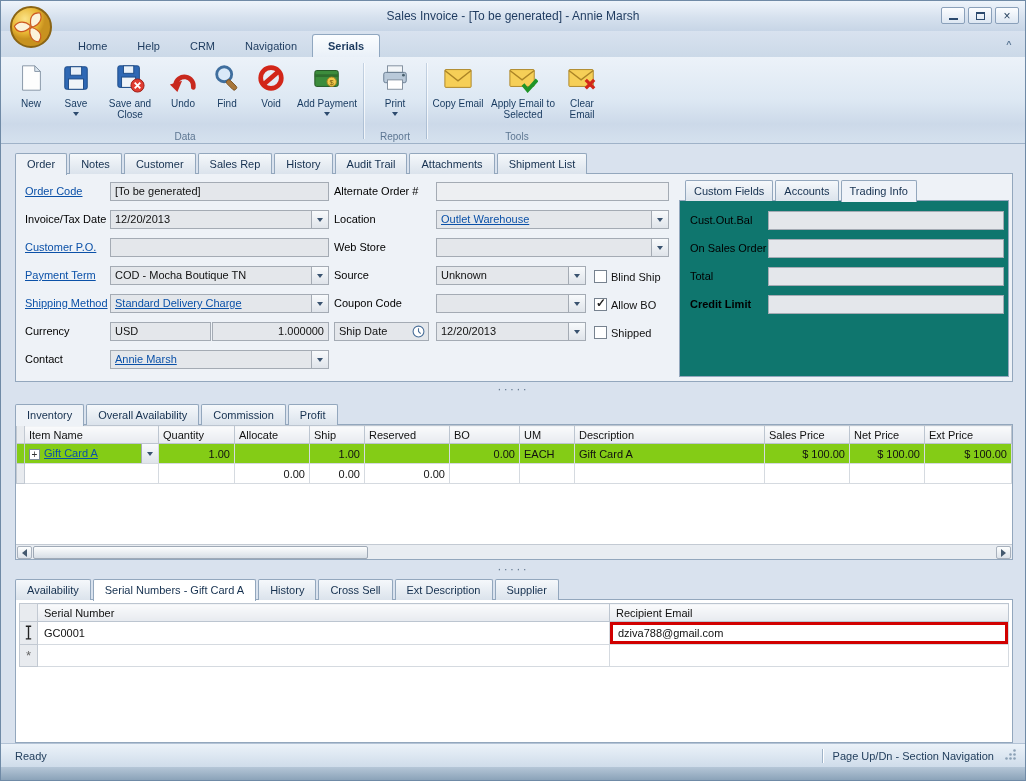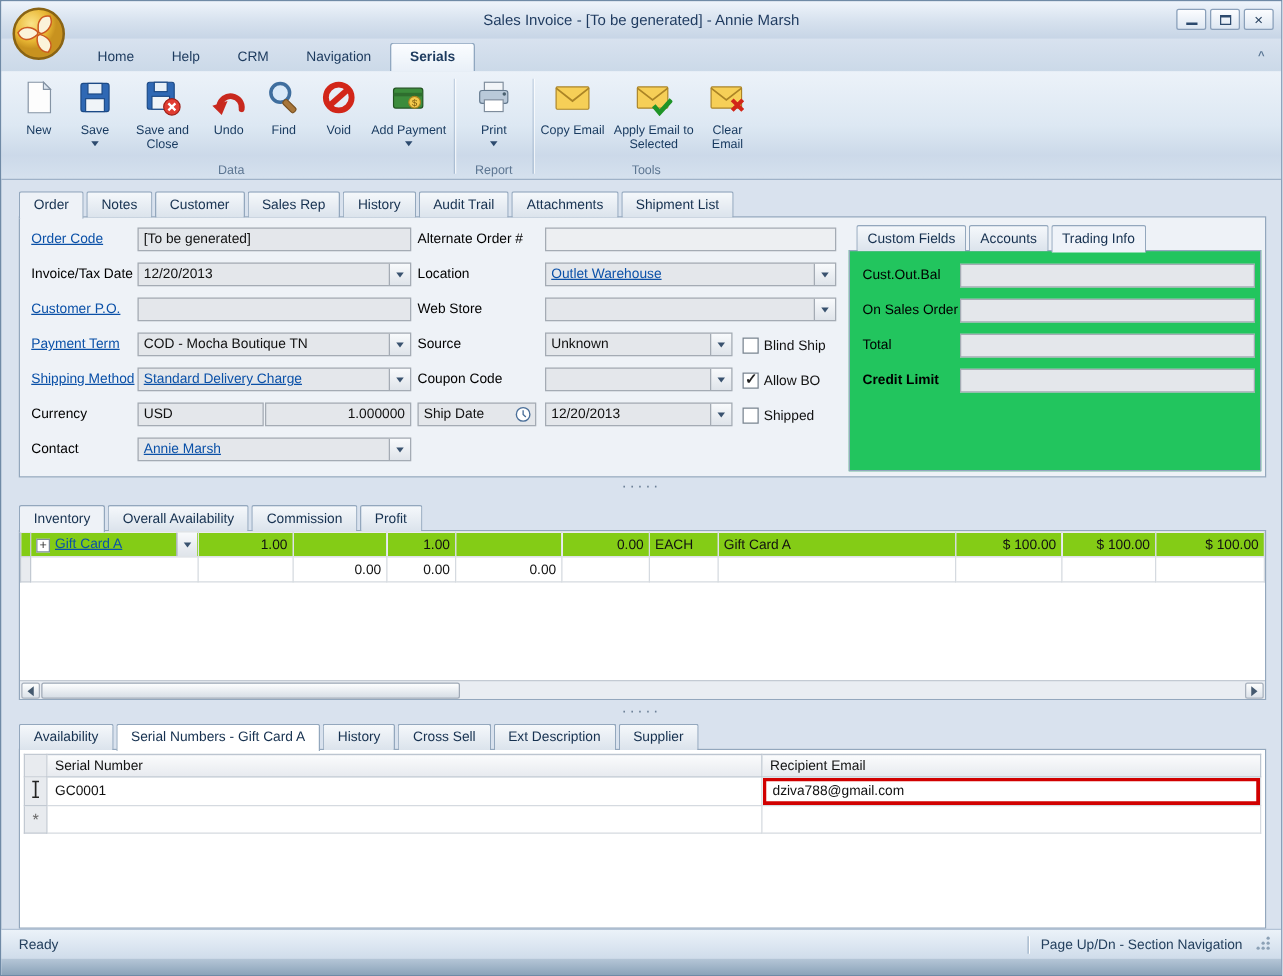--- a/index.html
+++ b/index.html
@@ -353,21 +353,21 @@
         <span class="box"></span>
         <span>Shipped</span>
       </div>
 
       <div style="position:absolute; left:663px; top:6px; width:330px; height:197px;">
         <div class="tabstrip" style="left:6px; top:0;">
           <div class="tb" style="padding:0 8px;">Custom Fields</div>
           <div class="tb" style="padding:0 8px;">Accounts</div>
           <div class="tb active" style="padding:0 8px; background:#eff3f9;">Trading Info</div>
         </div>
-        <div style="position:absolute; left:0; right:0; top:20px; bottom:0; border:1px solid #93a7bd; background:#22c55e;text-align:center;">
+        <div style="position:absolute; left:0; right:0; top:20px; bottom:0; border:1px solid #93a7bd; background:#0f766e;text-align:center;">
           <div class="lbl" style="left:10px; top:10px;">Cust.Out.Bal</div>
           <div class="fld" style="left:88px; top:10px; width:236px;"><span class="val"></span></div>
           <div class="lbl" style="left:10px; top:38px;">On Sales Order</div>
           <div class="fld" style="left:88px; top:38px; width:236px;"><span class="val"></span></div>
           <div class="lbl" style="left:10px; top:66px;">Total</div>
           <div class="fld" style="left:88px; top:66px; width:236px;"><span class="val"></span></div>
           <div class="lbl" style="left:10px; top:94px;font-weight:bold;">Credit Limit</div>
           <div class="fld" style="left:88px; top:94px; width:236px;"><span class="val"></span></div>
         </div>
       </div>
@@ -392,20 +392,34 @@
           <col style="width:55px">
             <col style="width:85px">
             <col style="width:70px">
             <col style="width:55px">
           <col style="width:190px">
             <col style="width:85px">
             <col style="width:75px">
             <col>
         </colgroup>
         <tbody>
+            <tr>
+          <th class="rowhdr"></th>
+          <th>Item Name</th>
+          <th>Quantity</th>
+          <th>Allocate</th>
+          <th>Ship</th>
+          <th>Reserved</th>
+          <th>BO</th>
+          <th>UM</th>
+          <th>Description</th>
+          <th>Sales Price</th>
+          <th>Net Price</th>
+          <th>Ext Price</th>
+        </tr>
         <tr class="sel">
           <td class="rowhdr"></td>
           <td style="position:relative; padding-right:18px;">
             <span class="expand">+</span><span class="link">Gift Card A</span>
             <span class="cbtn" style="height:100%;">
                   <i></i>
                 </span>
           </td>
           <td class="num">1.00</td>
           <td class="num"></td>

